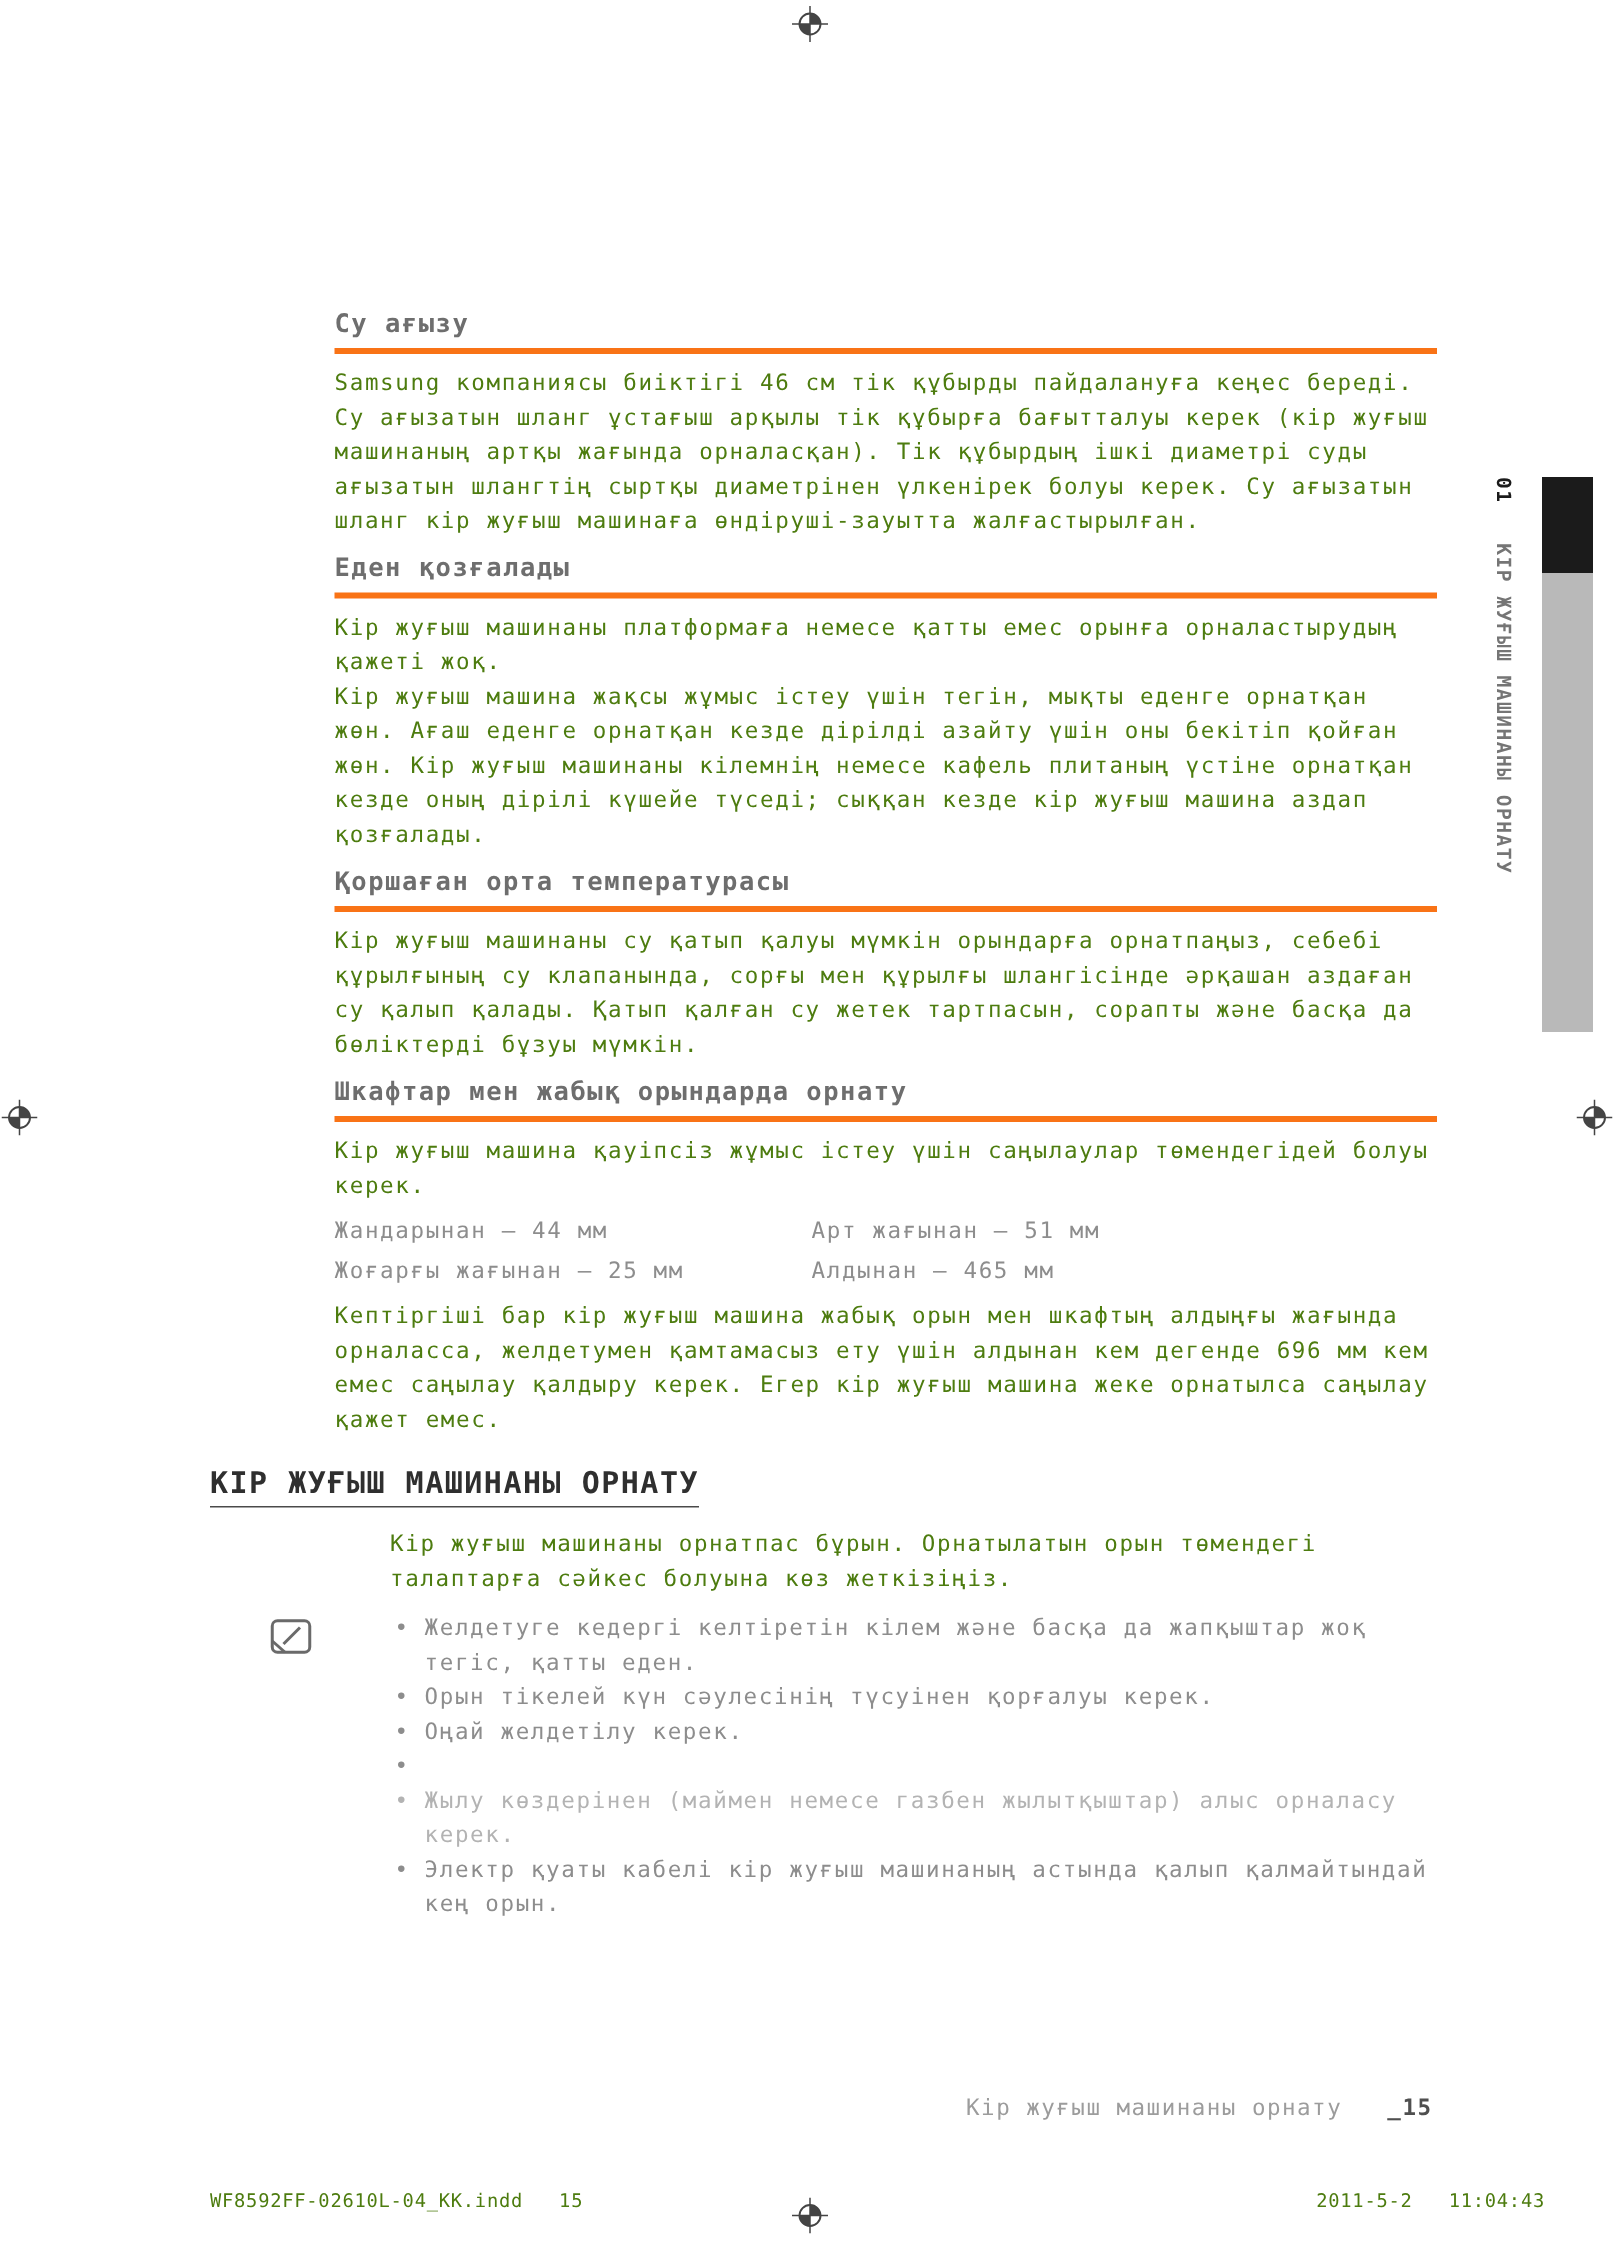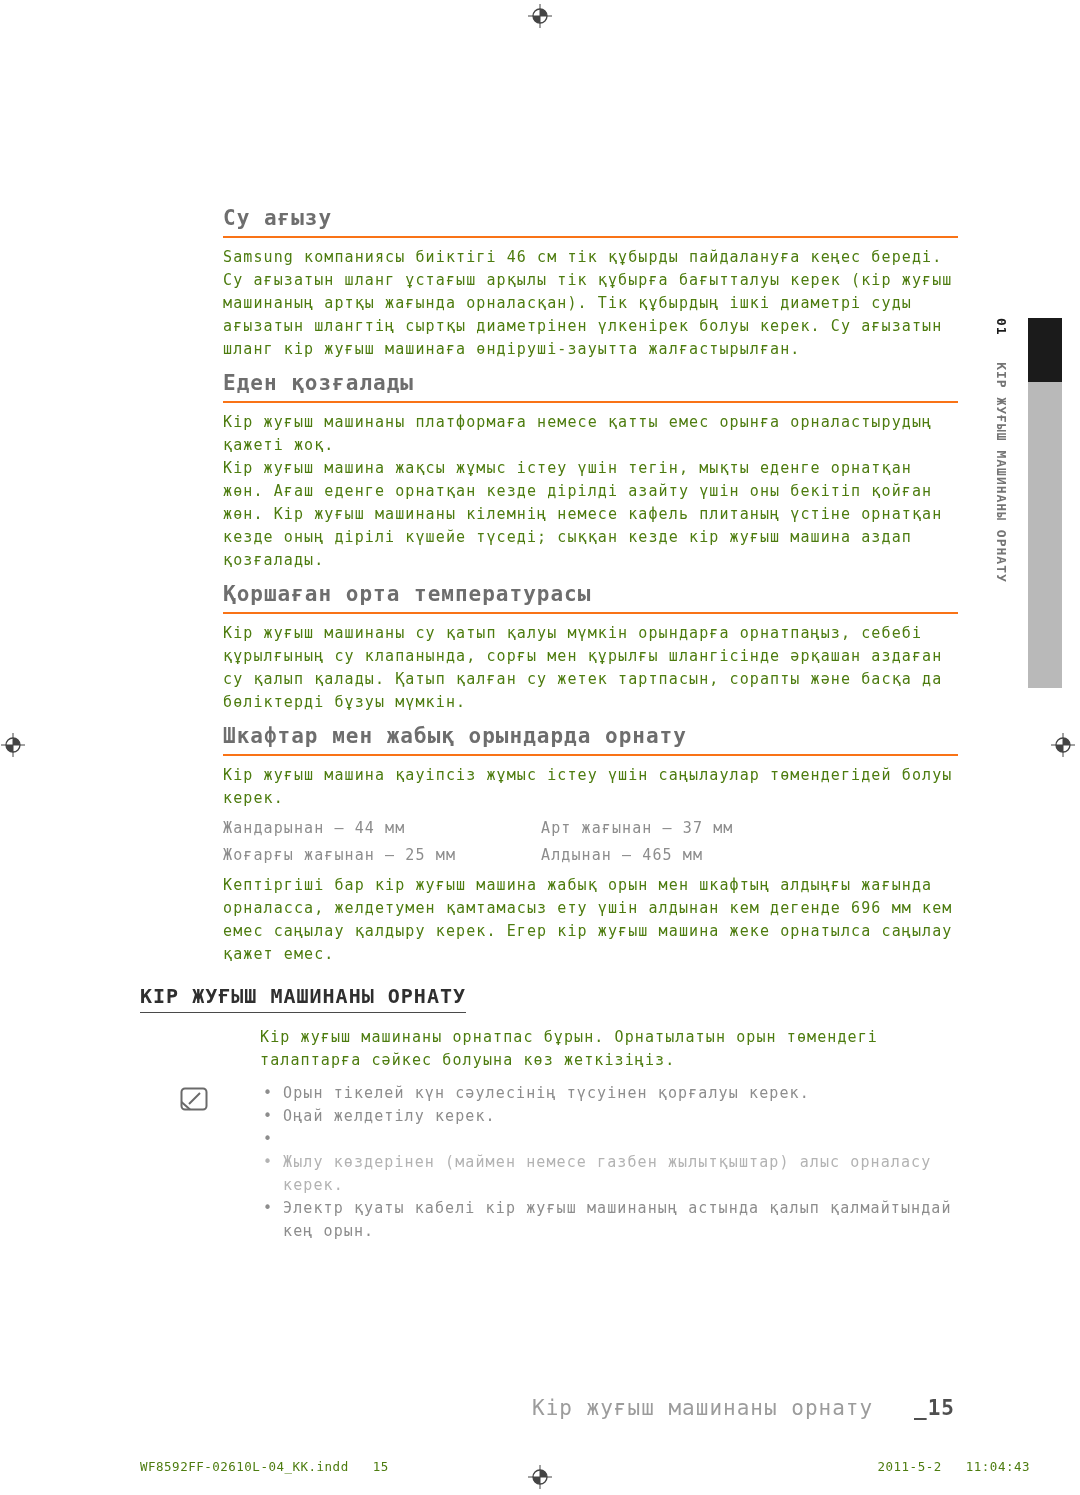--- a/index.html
+++ b/index.html
@@ -24,43 +24,43 @@
   .tab-text  { position:absolute; left:994px; top:318px; height:340px;
                writing-mode:vertical-rl; font-size:13px; font-weight:bold;
                letter-spacing:1px; white-space:nowrap; }
   .tab-text .num   { color:#1b1b1b; }
   .tab-text .label { color:#757575; }
 
   
   .content { position:absolute; left:140px; top:206px; width:818px; }
   .indent  { margin-left:83px; }
   .sec     { margin-bottom:10px; }
-  .sec-heading { font-size:21px; font-weight:bold; color:#6e6e6e; letter-spacing:1px;
-                 border-bottom:2px solid #f97316; padding-bottom:6px; margin-bottom:8px; }
+  .sec-heading { font-size:17px; font-weight:bold; color:#6e6e6e; letter-spacing:1px;
+                 border-bottom:4px solid #f97316; padding-bottom:6px; margin-bottom:8px; }
   .body-text { font-size:15px; line-height:23px; color:#4d7c0f; letter-spacing:1.1px; }
 
   .clear-table { margin:5px 0 5px 0; }
   .clear-row { display:flex; font-size:15px; line-height:27px; color:#8d8d8d; letter-spacing:1.1px; }
   .clear-row .c1 { width:318px; flex:none; }
 
   .main-title { margin:18px 0 18px 0; font-size:20px; font-weight:bold; color:#2f2f2f; letter-spacing:1px; }
   .main-title span { border-bottom:1px solid #4a4a4a; padding-bottom:4px; }
 
   .step-label { font-size:17px; font-weight:bold; color:#3d3d3d; letter-spacing:1px; margin-bottom:9px; }
   .step-title { font-size:17px; font-weight:bold; color:#5f5f5f; letter-spacing:1px; margin-bottom:14px; }
 
   .intro   { margin-left:120px; width:700px; margin-bottom:10px; }
   .bullets { position:relative; margin-left:123px; width:700px; }
   .note-icon { position:absolute; left:-84px; top:4px; }
   .bullet { display:flex; font-size:15px; line-height:23px; color:#8d8d8d; letter-spacing:1.1px; }
   .bullet .dot { width:20px; flex:none; }
   .bullet .dot::before { content:"•"; }
   .bullet.light, .bullet.light .dot { color:#b3b3b3; }
 
-  .footer { position:absolute; right:125px; top:1396px; font-size:21px; letter-spacing:1px; }
+  .footer { position:absolute; right:125px; top:1396px; font-size:15px; letter-spacing:1px; }
   .footer .label { color:#9c9c9c; }
   .footer .pg    { color:#4f4f4f; font-weight:bold; }
 
   .printrow { position:absolute; left:140px; right:50px; top:1459px; display:flex;
               justify-content:space-between; font-size:12.5px; color:#4d7c0f;
               white-space:pre; letter-spacing:0.5px; }
 </style>
 </head>
 <body>
 
@@ -120,21 +120,21 @@
       <div class="sec-heading">Қоршаған орта температурасы</div>
       <p class="body-text">Кір жуғыш машинаны су қатып қалуы мүмкін орындарға орнатпаңыз, себебі құрылғының су клапанында, сорғы мен құрылғы шлангісінде әрқашан аздаған су қалып қалады. Қатып қалған су жетек тартпасын, сорапты және басқа да бөліктерді бұзуы мүмкін.</p>
     </div>
 
     <div class="sec indent">
       <div class="sec-heading">Шкафтар мен жабық орындарда орнату</div>
       <p class="body-text">Кір жуғыш машина қауіпсіз жұмыс істеу үшін саңылаулар төмендегідей болуы керек.</p>
       <div class="clear-table">
         <div class="clear-row">
           <span class="c1">Жандарынан  – 44 мм</span>
-          <span class="c2">Арт жағынан – 37 мм</span>
+          <span class="c2">Арт жағынан – 51 мм</span>
         </div>
         <div class="clear-row">
           <span class="c1">Жоғарғы жағынан – 25 мм</span>
           <span class="c2">Алдынан – 465 мм</span>
         </div>
       </div>
       <p class="body-text">Кептіргіші бар кір жуғыш машина жабық орын мен шкафтың алдыңғы жағында орналасса, желдетумен қамтамасыз ету үшін алдынан кем дегенде 696 мм кем емес саңылау қалдыру керек. Егер кір жуғыш машина жеке орнатылса саңылау қажет емес.</p>
     </div>
 
     <div class="main-title">
@@ -143,20 +143,24 @@
 
 
     <p class="body-text intro">Кір жуғыш машинаны орнатпас бұрын. Орнатылатын орын төмендегі талаптарға сәйкес болуына көз жеткізіңіз.</p>
 
     <div class="bullets">
       <svg class="note-icon" width="30" height="26" viewBox="0 0 30 26">
         <rect x="2.5" y="2.5" width="25" height="21" rx="3.5" fill="none" stroke="#6a6a6a" stroke-width="2"></rect>
         <path d="M2.5 16 L11 23.5" stroke="#6a6a6a" stroke-width="2" fill="none"></path>
         <line x1="21" y1="7" x2="10" y2="18" stroke="#6a6a6a" stroke-width="2"></line>
       </svg>
+      <div class="bullet">
+        <span class="dot"></span>
+        <span class="txt">Желдетуге кедергі келтіретін кілем және басқа да жапқыштар жоқ тегіс, қатты еден.</span>
+      </div>
       <div class="bullet">
         <span class="dot"></span>
         <span class="txt">Орын тікелей күн сәулесінің түсуінен қорғалуы керек.</span>
       </div>
       <div class="bullet">
         <span class="dot"></span>
         <span class="txt">Оңай желдетілу керек.</span>
       </div>
       <div class="bullet">
         <span class="dot"></span>

